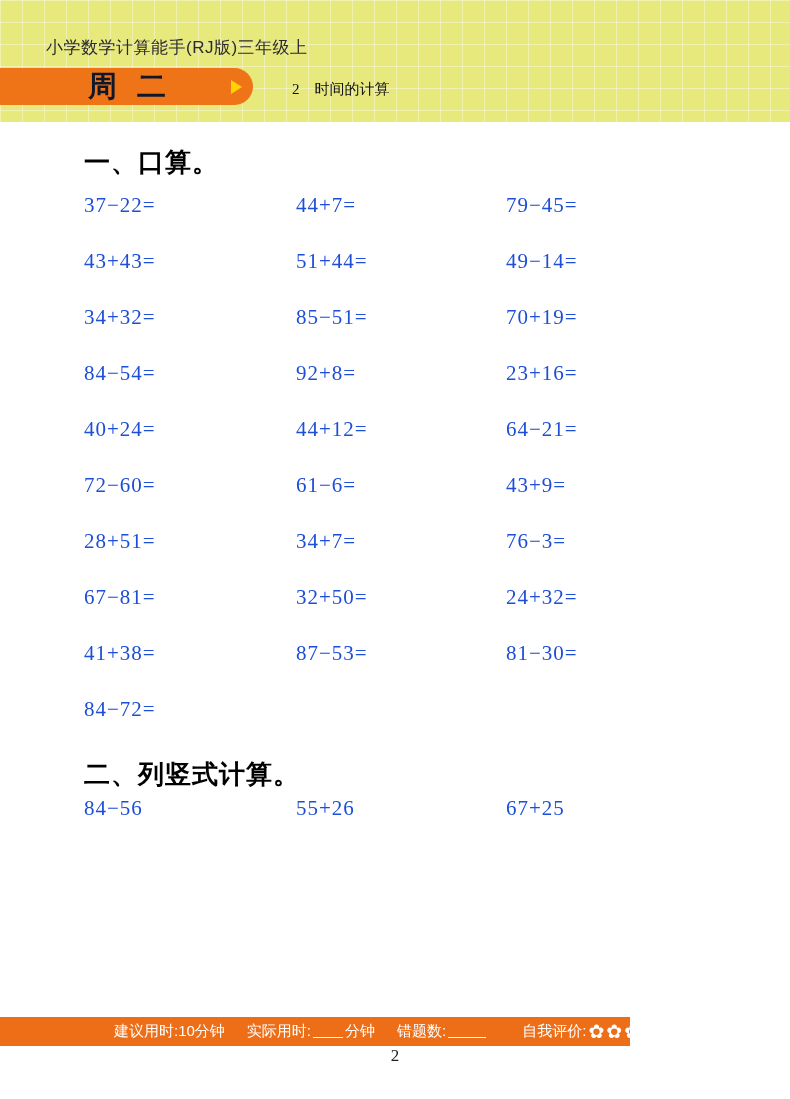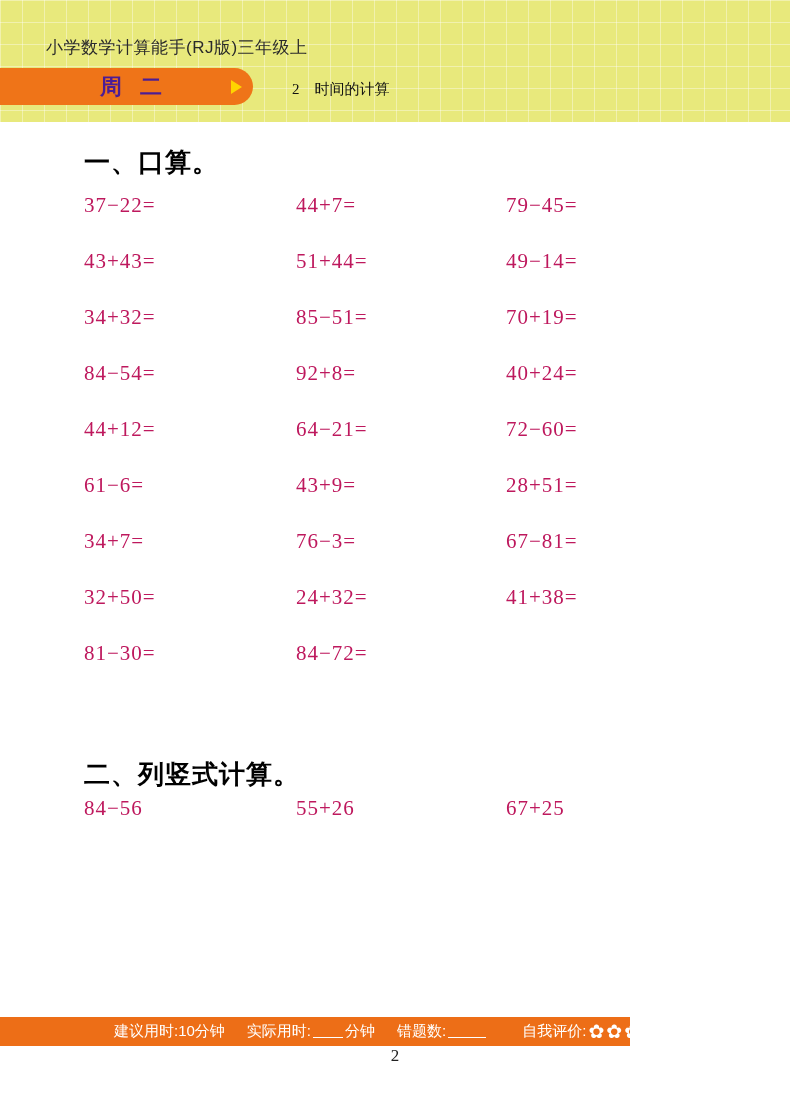--- a/index.html
+++ b/index.html
@@ -27,23 +27,23 @@
     font-size:17px; font-weight:normal; color:#2a2a2a;
     letter-spacing:0.5px;
   }
   .week-banner {
     position:absolute; left:0; top:68px;
     width:253px; height:37px;
     background:#ef7418;
     border-radius:0 19px 19px 0;
   }
   .week-label {
-    position:absolute; left:100px; top:50%;
+    position:absolute; left:88px; top:50%;
     transform:translateY(-50%);
-    font-size:22px; font-weight:bold; color:#4c1d95;
+    font-size:29px; font-weight:bold; color:#0f172a;
     letter-spacing:6px; white-space:nowrap;
   }
   .banner-arrow {
     position:absolute; left:231px; top:80px;
     width:0; height:0;
     border-top:7px solid transparent;
     border-bottom:7px solid transparent;
     border-left:11px solid #ffd400;
   }
   .lesson-heading {
@@ -61,21 +61,21 @@
   }
   .section-1-heading { top:145px; }
   .section-2-heading { top:757px; }
 
   .problems-grid {
     position:absolute; left:84px;
     display:grid;
     grid-template-columns:212px 210px 180px;
     grid-auto-rows:56px;
     font-family:"Liberation Serif", "DejaVu Serif", serif;
-    font-size:21px; color:#be185d;
+    font-size:21px; color:#1d4ed8;
     letter-spacing:1px;
   }
   .oral-grid   { top:194px; }
   .column-grid { top:797px; }
   .eq { line-height:22px; }
 
   
   .footer-bar {
     position:absolute; left:0; top:1017px;
     width:630px; height:29px;
@@ -129,33 +129,35 @@
     <span class="eq">44+7=</span>
     <span class="eq">79−45=</span>
     <span class="eq">43+43=</span>
     <span class="eq">51+44=</span>
     <span class="eq">49−14=</span>
     <span class="eq">34+32=</span>
     <span class="eq">85−51=</span>
     <span class="eq">70+19=</span>
     <span class="eq">84−54=</span>
     <span class="eq">92+8=</span>
+    <span class="eq">23+16=</span>
     <span class="eq">40+24=</span>
     <span class="eq">44+12=</span>
     <span class="eq">64−21=</span>
     <span class="eq">72−60=</span>
     <span class="eq">61−6=</span>
     <span class="eq">43+9=</span>
     <span class="eq">28+51=</span>
     <span class="eq">34+7=</span>
     <span class="eq">76−3=</span>
     <span class="eq">67−81=</span>
     <span class="eq">32+50=</span>
     <span class="eq">24+32=</span>
     <span class="eq">41+38=</span>
+    <span class="eq">87−53=</span>
     <span class="eq">81−30=</span>
     <span class="eq">84−72=</span>
   </div>
 
   <div class="section-heading section-2-heading">二、列竖式计算。</div>
   <div class="problems-grid column-grid">
     <span class="eq">84−56</span>
     <span class="eq">55+26</span>
     <span class="eq">67+25</span>
   </div>

